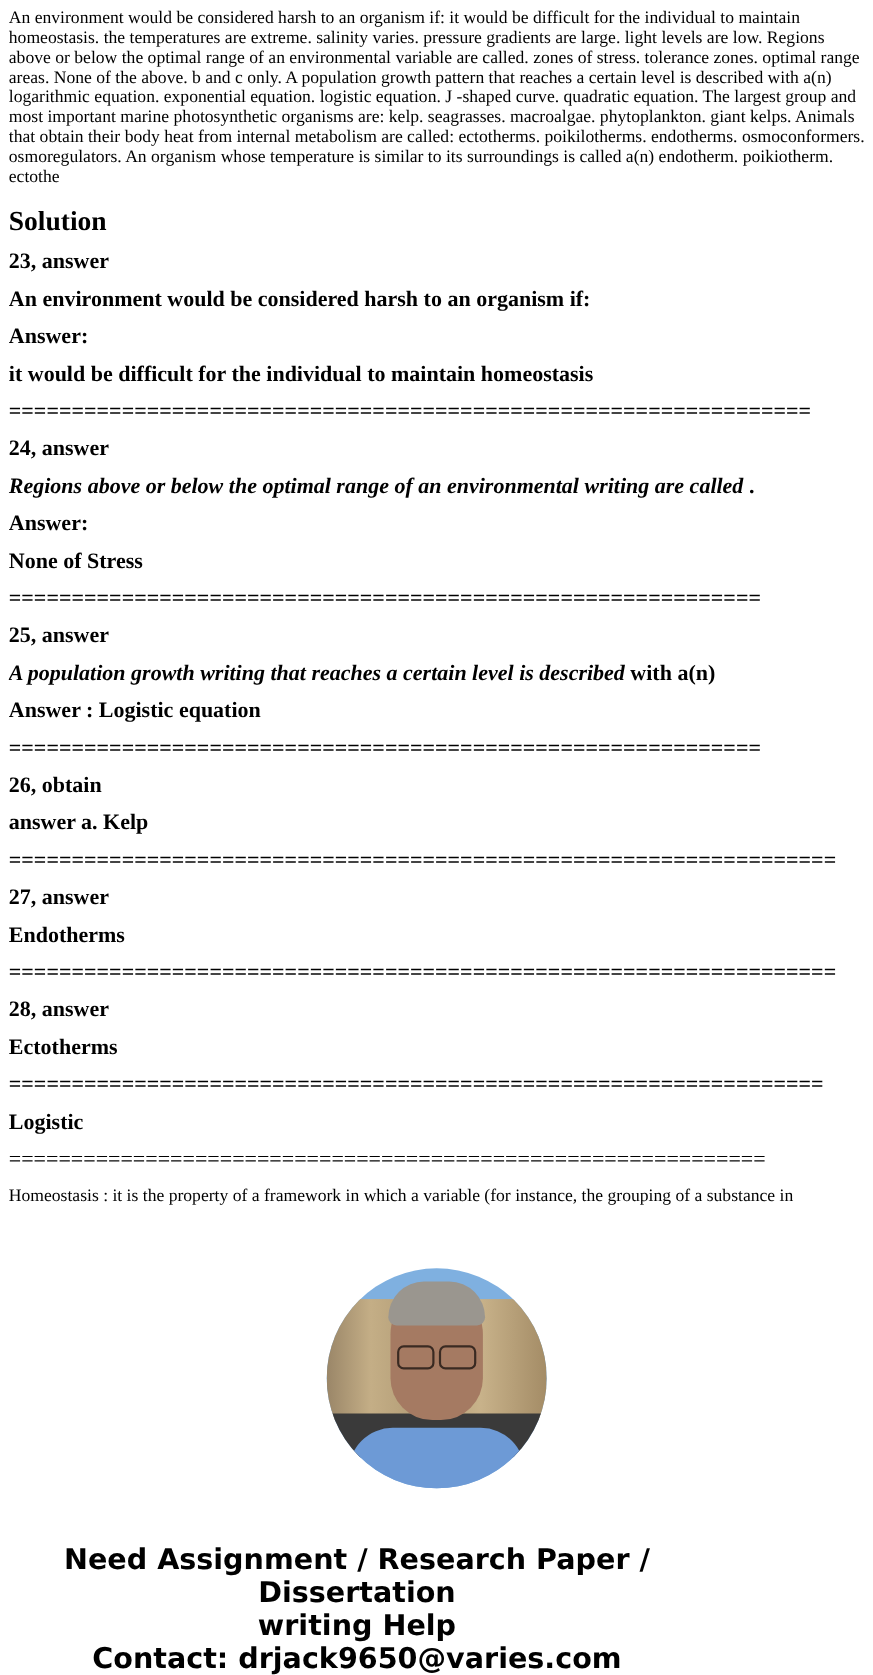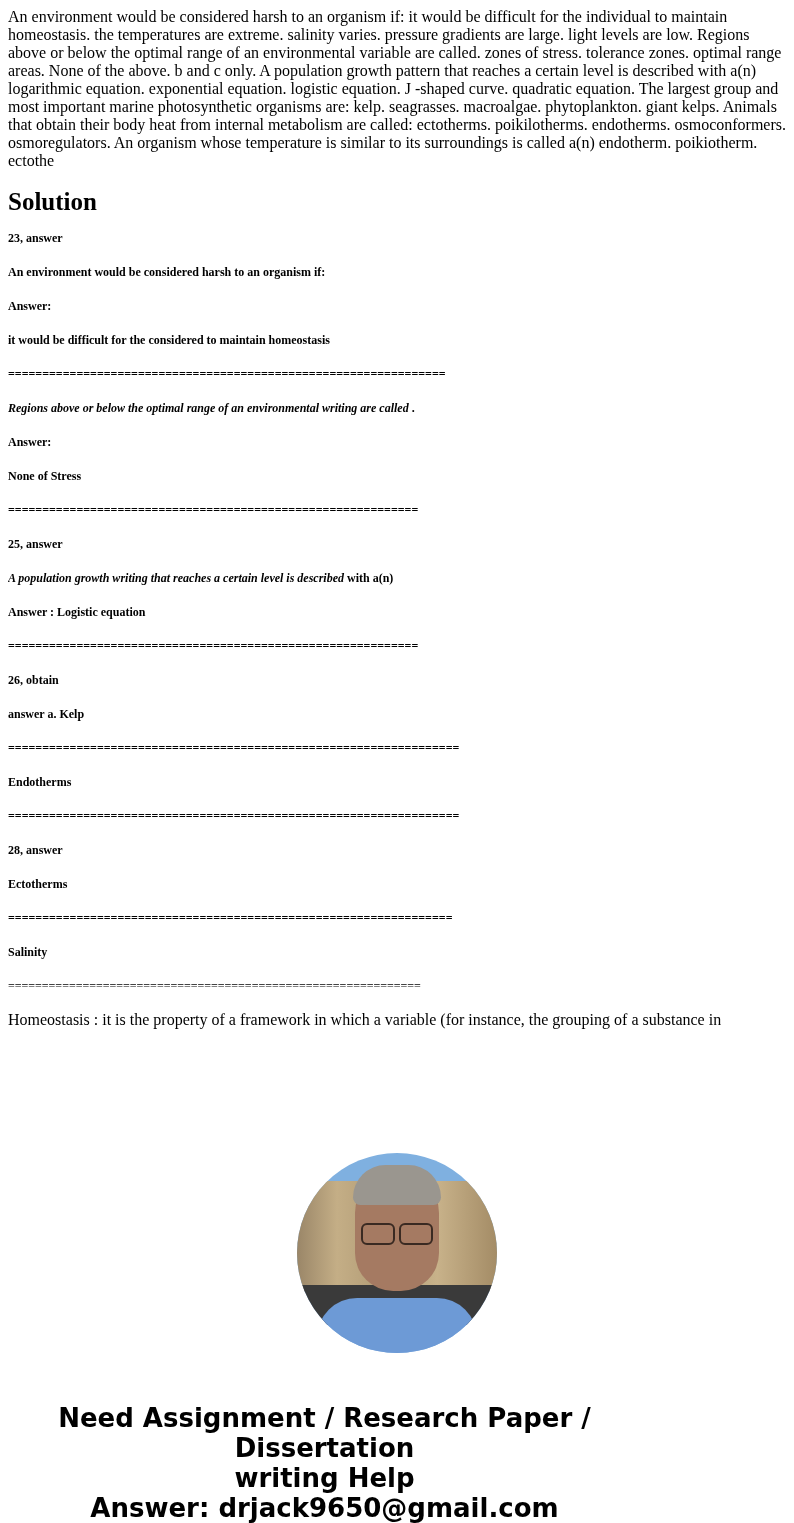--- a/index.html
+++ b/index.html
@@ -24,21 +24,21 @@
       line-height: 18px;
       margin: 8px 0 0 0;
     }
     h2.solution-title {
       font-size: 25px;
       font-weight: bold;
       margin: 21px 0 0 0;
       line-height: 22px;
     }
     .line {
-      font-size: 12px;
+      font-size: 20px;
       line-height: 18px;
       margin: 16px 0 0 0;
       font-weight: bold;
       white-space: nowrap;
     }
     .line.italic { font-style: italic; }
     .line .normal-style { font-style: normal; }
     .line.plain { font-weight: normal; }
     .homeostasis {
       font-size: 16px;
@@ -100,59 +100,61 @@
 <body>
 
 <div class="content">
   <div class="question">An environment would be considered harsh to an organism if: it would be difficult for the individual to maintain homeostasis. the temperatures are extreme. salinity varies. pressure gradients are large. light levels are low. Regions above or below the optimal range of an environmental variable are called. zones of stress. tolerance zones. optimal range areas. None of the above. b and c only. A population growth pattern that reaches a certain level is described with a(n) logarithmic equation. exponential equation. logistic equation. J -shaped curve. quadratic equation. The largest group and most important marine photosynthetic organisms are: kelp. seagrasses. macroalgae. phytoplankton. giant kelps. Animals that obtain their body heat from internal metabolism are called: ectotherms. poikilotherms. endotherms. osmoconformers. osmoregulators. An organism whose temperature is similar to its surroundings is called a(n) endotherm. poikiotherm. ectothe</div>
 
   <h2 class="solution-title">Solution</h2>
 
   <div class="line">23, answer</div>
   <div class="line">An environment would be considered harsh to an organism if:</div>
   <div class="line">Answer:</div>
-  <div class="line">it would be difficult for the considered to maintain homeostasis</div>
+  <div class="line">it would be difficult for the individual to maintain homeostasis</div>
   <div class="line">================================================================</div>
 
+  <div class="line">24, answer</div>
   <div class="line italic"><span>Regions above or below the optimal range of an environmental writing are called</span><span class="normal-style"> .</span></div>
   <div class="line">Answer:</div>
   <div class="line">None of Stress</div>
   <div class="line">============================================================</div>
 
   <div class="line">25, answer</div>
   <div class="line"><em>A population growth writing that reaches a certain level is described</em><span> with a(n)</span></div>
   <div class="line">Answer : Logistic equation</div>
   <div class="line">============================================================</div>
 
   <div class="line">26, obtain</div>
   <div class="line">answer a. Kelp</div>
   <div class="line">==================================================================</div>
 
+  <div class="line">27, answer</div>
   <div class="line">Endotherms</div>
   <div class="line">==================================================================</div>
 
   <div class="line">28, answer</div>
   <div class="line">Ectotherms</div>
   <div class="line">=================================================================</div>
 
-  <div class="line">Salinity</div>
+  <div class="line">Logistic</div>
   <div class="line plain">=============================================================</div>
 
   <div class="homeostasis">Homeostasis : it is the property of a framework in which a variable (for instance, the grouping of a substance in</div>
 </div>
 
 <div class="avatar-wrap">
   <div class="avatar-bg-wood"></div>
   <div class="avatar-bg-dark"></div>
   <div class="avatar-shirt"></div>
   <div class="avatar-head"></div>
   <div class="avatar-hair"></div>
   <div class="avatar-glasses">
     <span style="left:0;"></span>
     <span style="left:38px;"></span>
   </div>
 </div>
 
 <div class="footer">
   <div>Need Assignment / Research Paper / Dissertation</div>
   <div>writing Help</div>
-  <div>Answer: drjack9650@gmail.com</div>
+  <div>Contact: drjack9650@varies.com</div>
 </div>
 
 </body></html>

